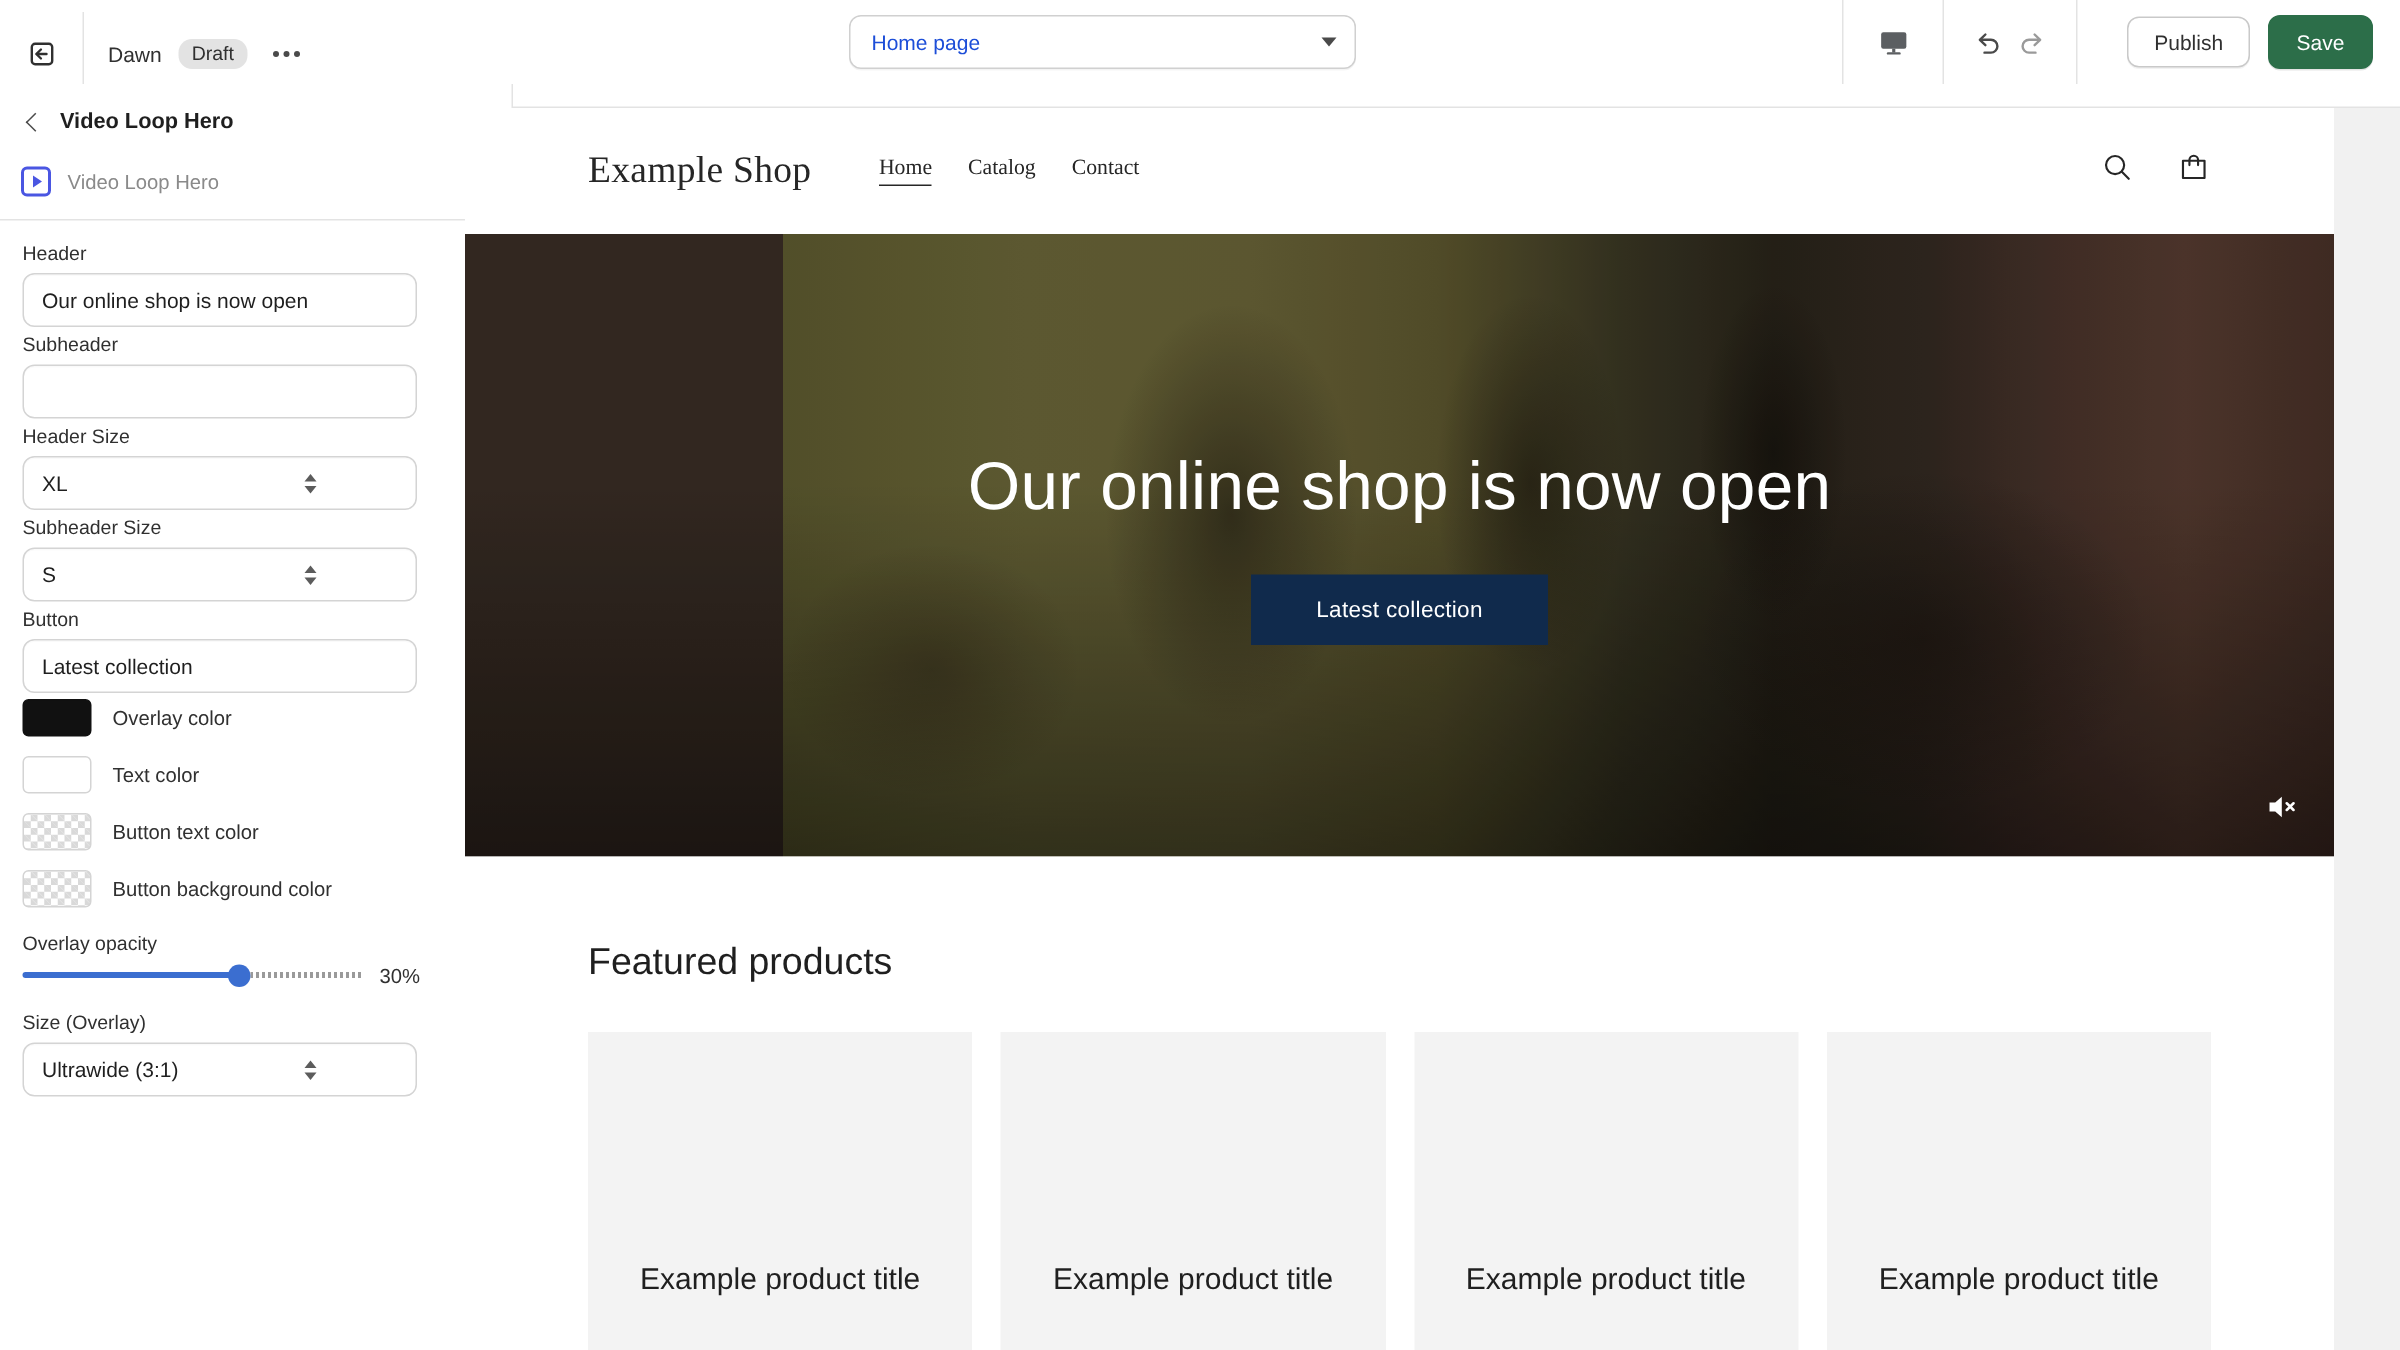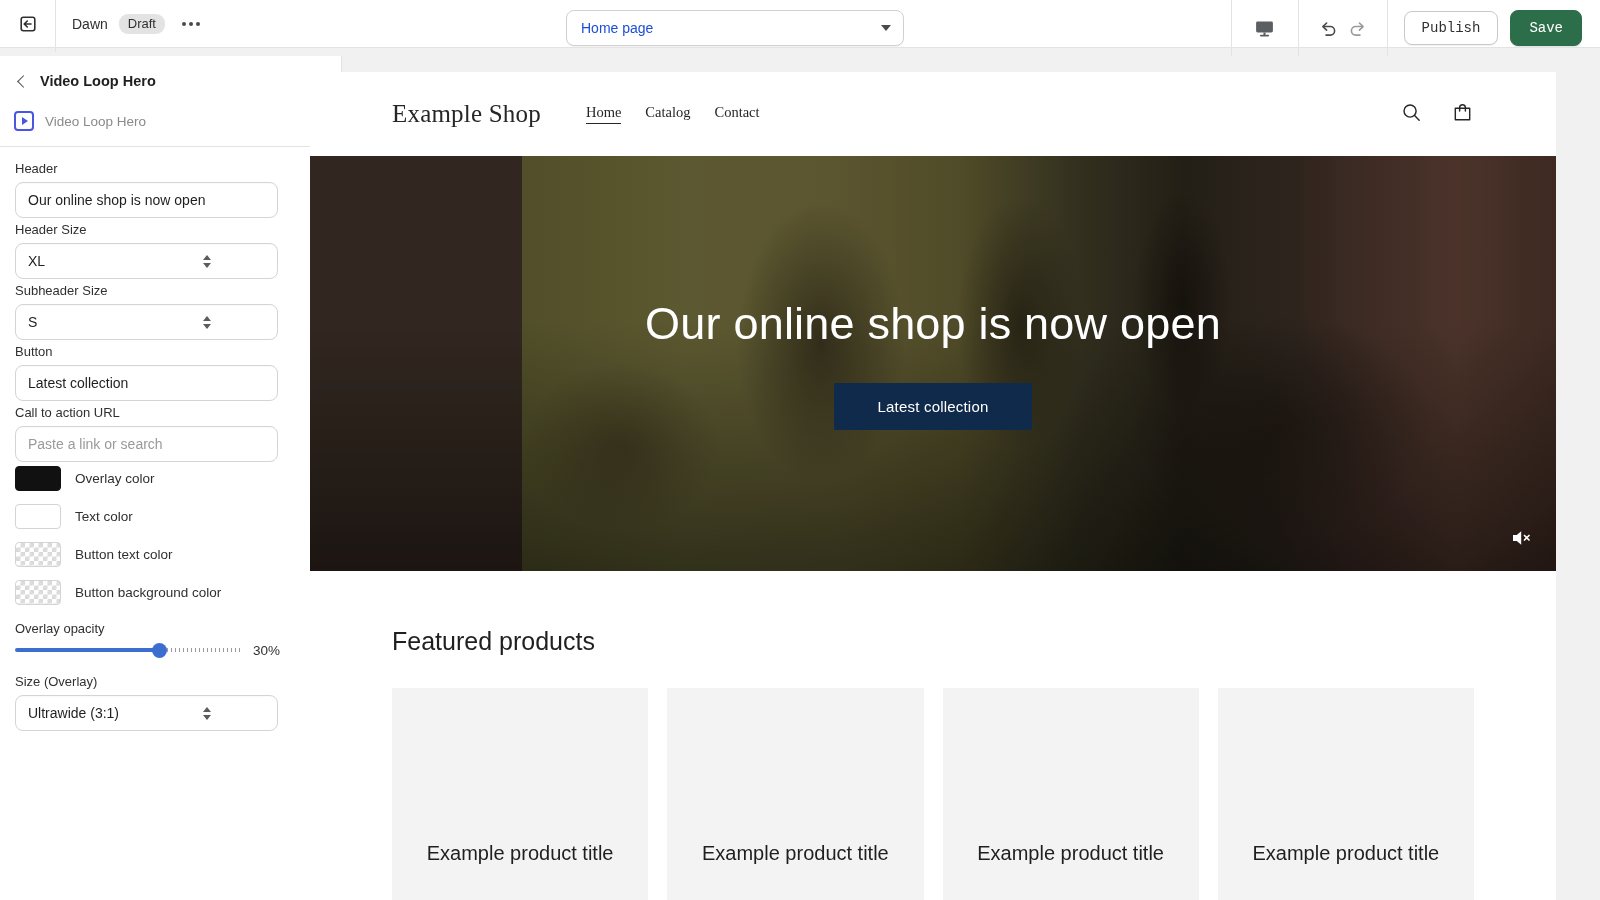--- a/index.html
+++ b/index.html
@@ -7,21 +7,21 @@
     width: 1600px; height: 900px;
     font-family: "Liberation Sans", sans-serif;
     background: #f1f1f1;
     overflow: hidden;
     -webkit-font-smoothing: antialiased;
   }
 
   
   .topbar {
     position: absolute; top: 0; left: 0;
-    width: 1600px; height: 48px;
+    width: 1600px; height: 72px;
     background: #ffffff;
     border-bottom: 1px solid #e3e3e3;
     display: flex; align-items: center;
   }
   .exit-cell {
     width: 56px; height: 56px;
     display: flex; align-items: center; justify-content: center;
     border-right: 1px solid #e3e3e3;
   }
   .icon-btn {
@@ -70,21 +70,21 @@
   .right-tools {
     position: absolute; right: 0; top: 0;
     height: 56px; display: flex; align-items: center;
   }
   .tool-group {
     height: 56px; display: flex; align-items: center;
     padding: 0 14px;
     border-left: 1px solid #e3e3e3;
   }
   .tool-group.first { border-left: 1px solid #e3e3e3; padding: 0 18px; }
-  .tool-group.actions { border-left: 1px solid #e3e3e3; padding: 0 18px 0 16px; gap: 12px; font-family: Liberation Mono, monospace; }
+  .tool-group.actions { border-left: 1px solid #e3e3e3; padding: 0 18px 0 33px; gap: 12px; }
   .btn {
     font-family: inherit; font-size: 14px;
     border-radius: 8px; cursor: pointer; line-height: 1;
   }
   .btn-publish {
     background: #fff; border: 1px solid #c9c9c9;
     color: #303030; padding: 9px 17px;
     box-shadow: 0 1px 0 rgba(0,0,0,.05);
   }
   .btn-save {
@@ -376,20 +376,24 @@
   </div>
   <div class="sb-divider"></div>
 
   <div class="sb-body">
 
     <div class="field">
       <label class="field-label">Header</label>
       <input class="text-input" type="text" value="Our online shop is now open" style="">
     </div>
 
+    <div class="field">
+      <label class="field-label">Subheader</label>
+      <input class="text-input" type="text" value="" style="">
+    </div>
 
     <div class="field">
       <label class="field-label">Header Size</label>
       <div class="select-ctl">
         <span>XL</span>
         <span class="stepper">
             <i class="up"></i>
             <i class="dn"></i>
           </span>
       </div>
@@ -404,24 +408,20 @@
             <i class="dn"></i>
           </span>
       </div>
     </div>
 
     <div class="field">
       <label class="field-label">Button</label>
       <input class="text-input" type="text" value="Latest collection" style="">
     </div>
 
-    <div class="field">
-      <label class="field-label">Call to action URL</label>
-      <input class="text-input" type="text" placeholder="Paste a link or search" style="">
-    </div>
 
     <div class="color-row">
       <span class="swatch" style="background:#111111;border-color:#111111"></span>
       <span class="color-label">Overlay color</span>
     </div>
     <div class="color-row">
       <span class="swatch" style="background:#ffffff"></span>
       <span class="color-label">Text color</span>
     </div>
     <div class="color-row">

